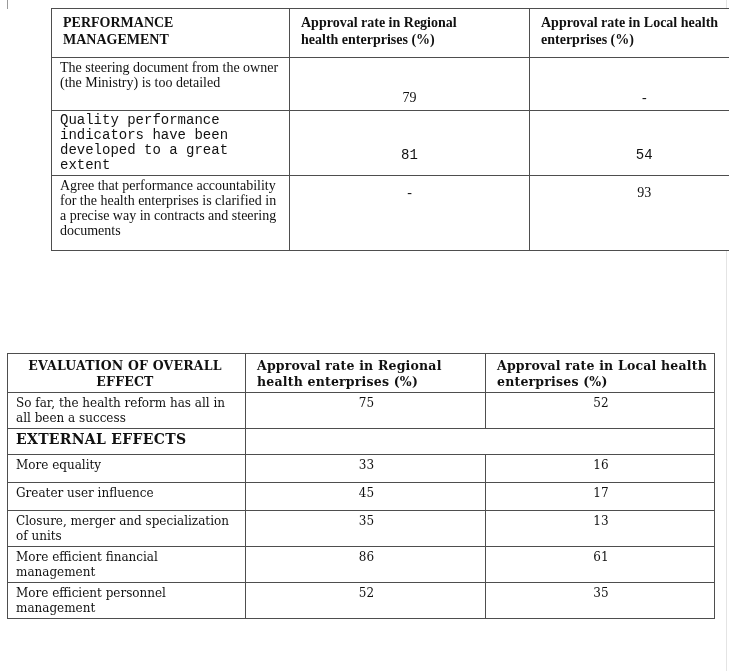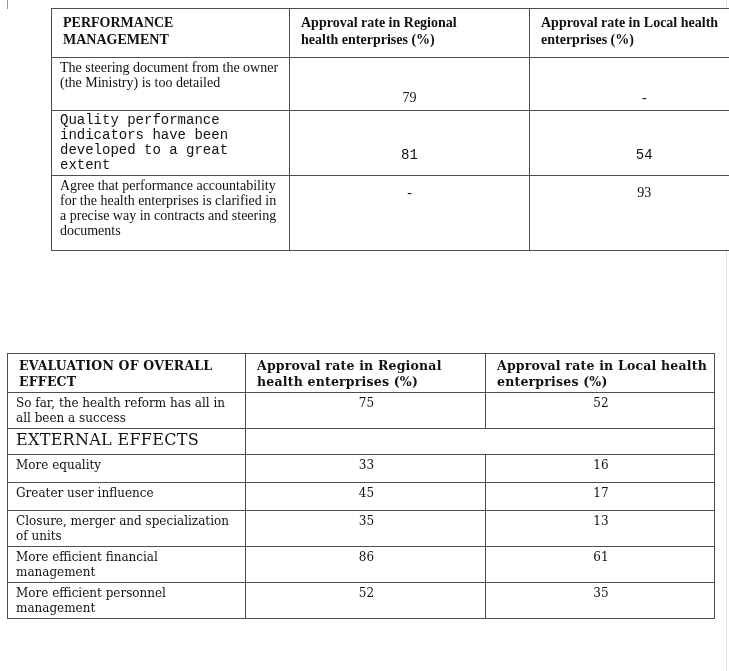--- a/index.html
+++ b/index.html
@@ -71,24 +71,24 @@
   .t2 tr:nth-child(7)  { height: 30px; }
   .t2 tr:nth-child(8)  { height: 33px; }
   .t2 tr:nth-child(9)  { height: 30px; }
   .t2 tr:nth-child(10) { height: 28px; }
   .t2 td { padding: 3px 6px 2px 8px; }
   .t2 .hdr {
     font-weight: bold; font-size: 12.5px;
     letter-spacing: 0.2px; line-height: 16px;
     padding: 4px 6px 2px 11px;
   }
-  .t2 .hdr.c1 { padding-right: 14px; }
+  .t2 .hdr.c1 { padding-right: 14px; text-align: center; }
   .t2 .num { vertical-align: top; padding-top: 3px; }
   .t2 .sec {
-    font-weight: normal; font-size: 16px;
+    font-weight: bold; font-size: 14px;
     letter-spacing: 0.3px; 
   }
 </style>
 </head>
 <body>
 
 <div class="page">
 
   <div class="crop-tick"></div>
   <div class="edge-line"></div>

